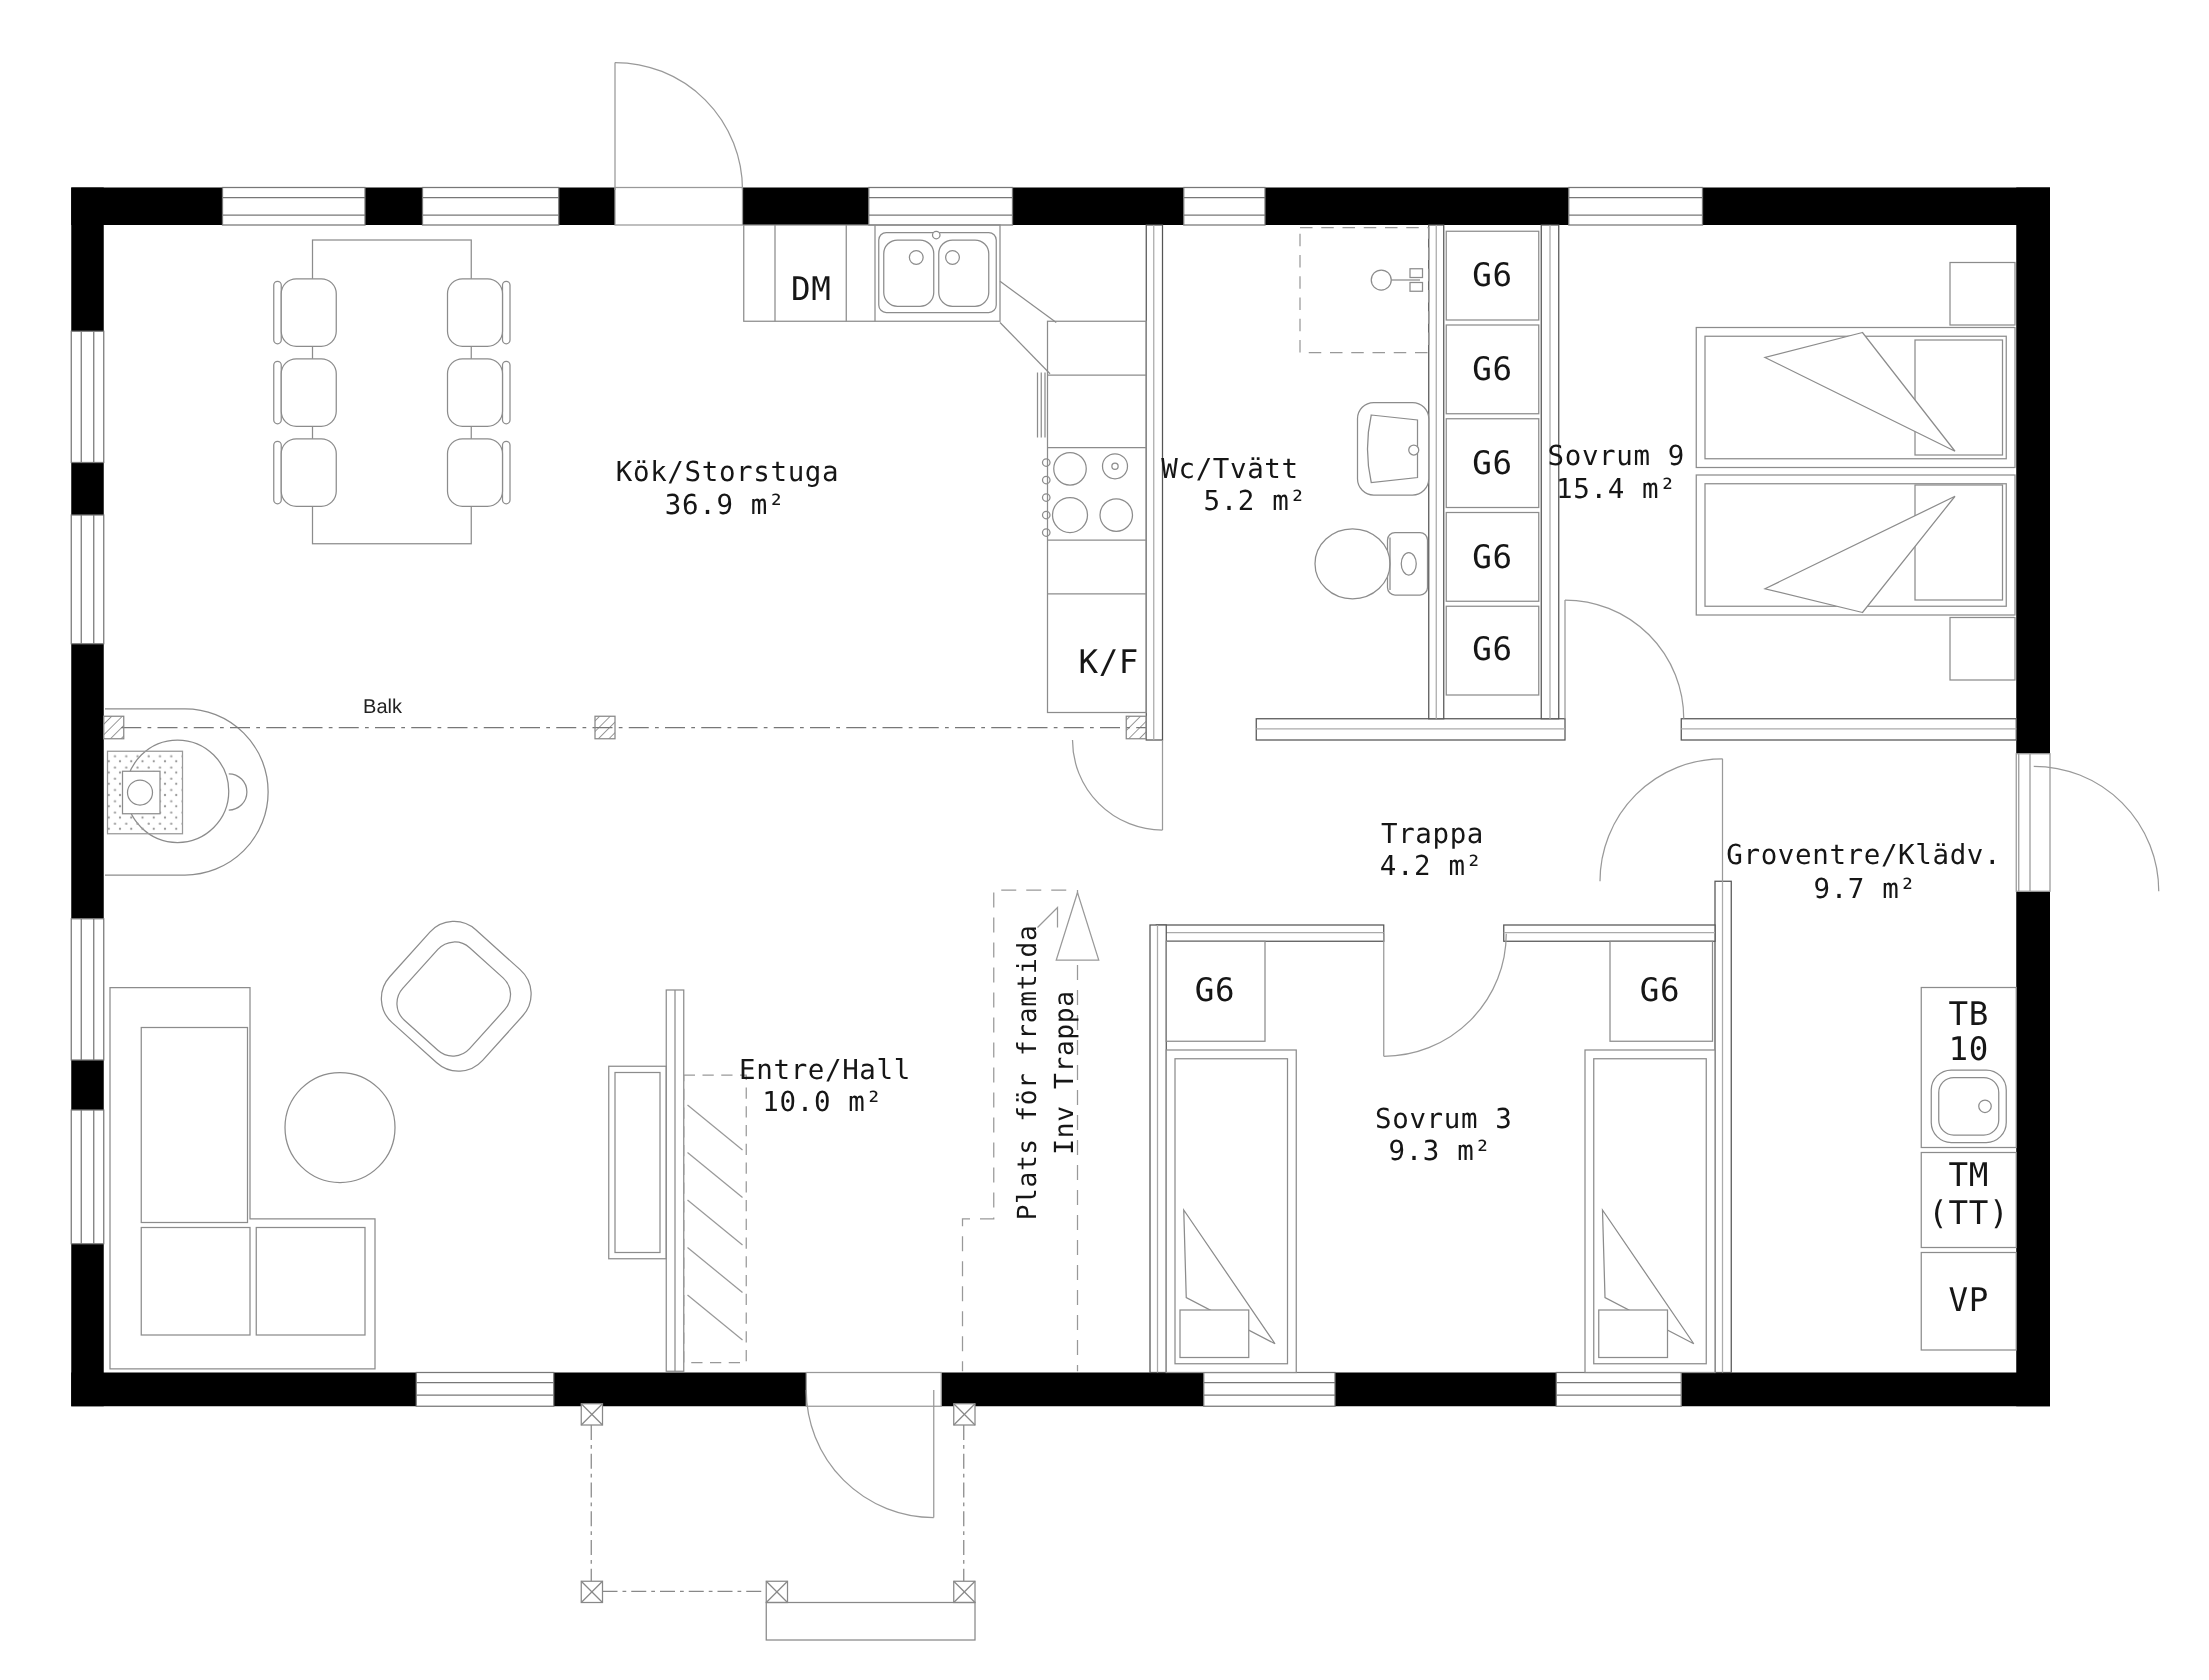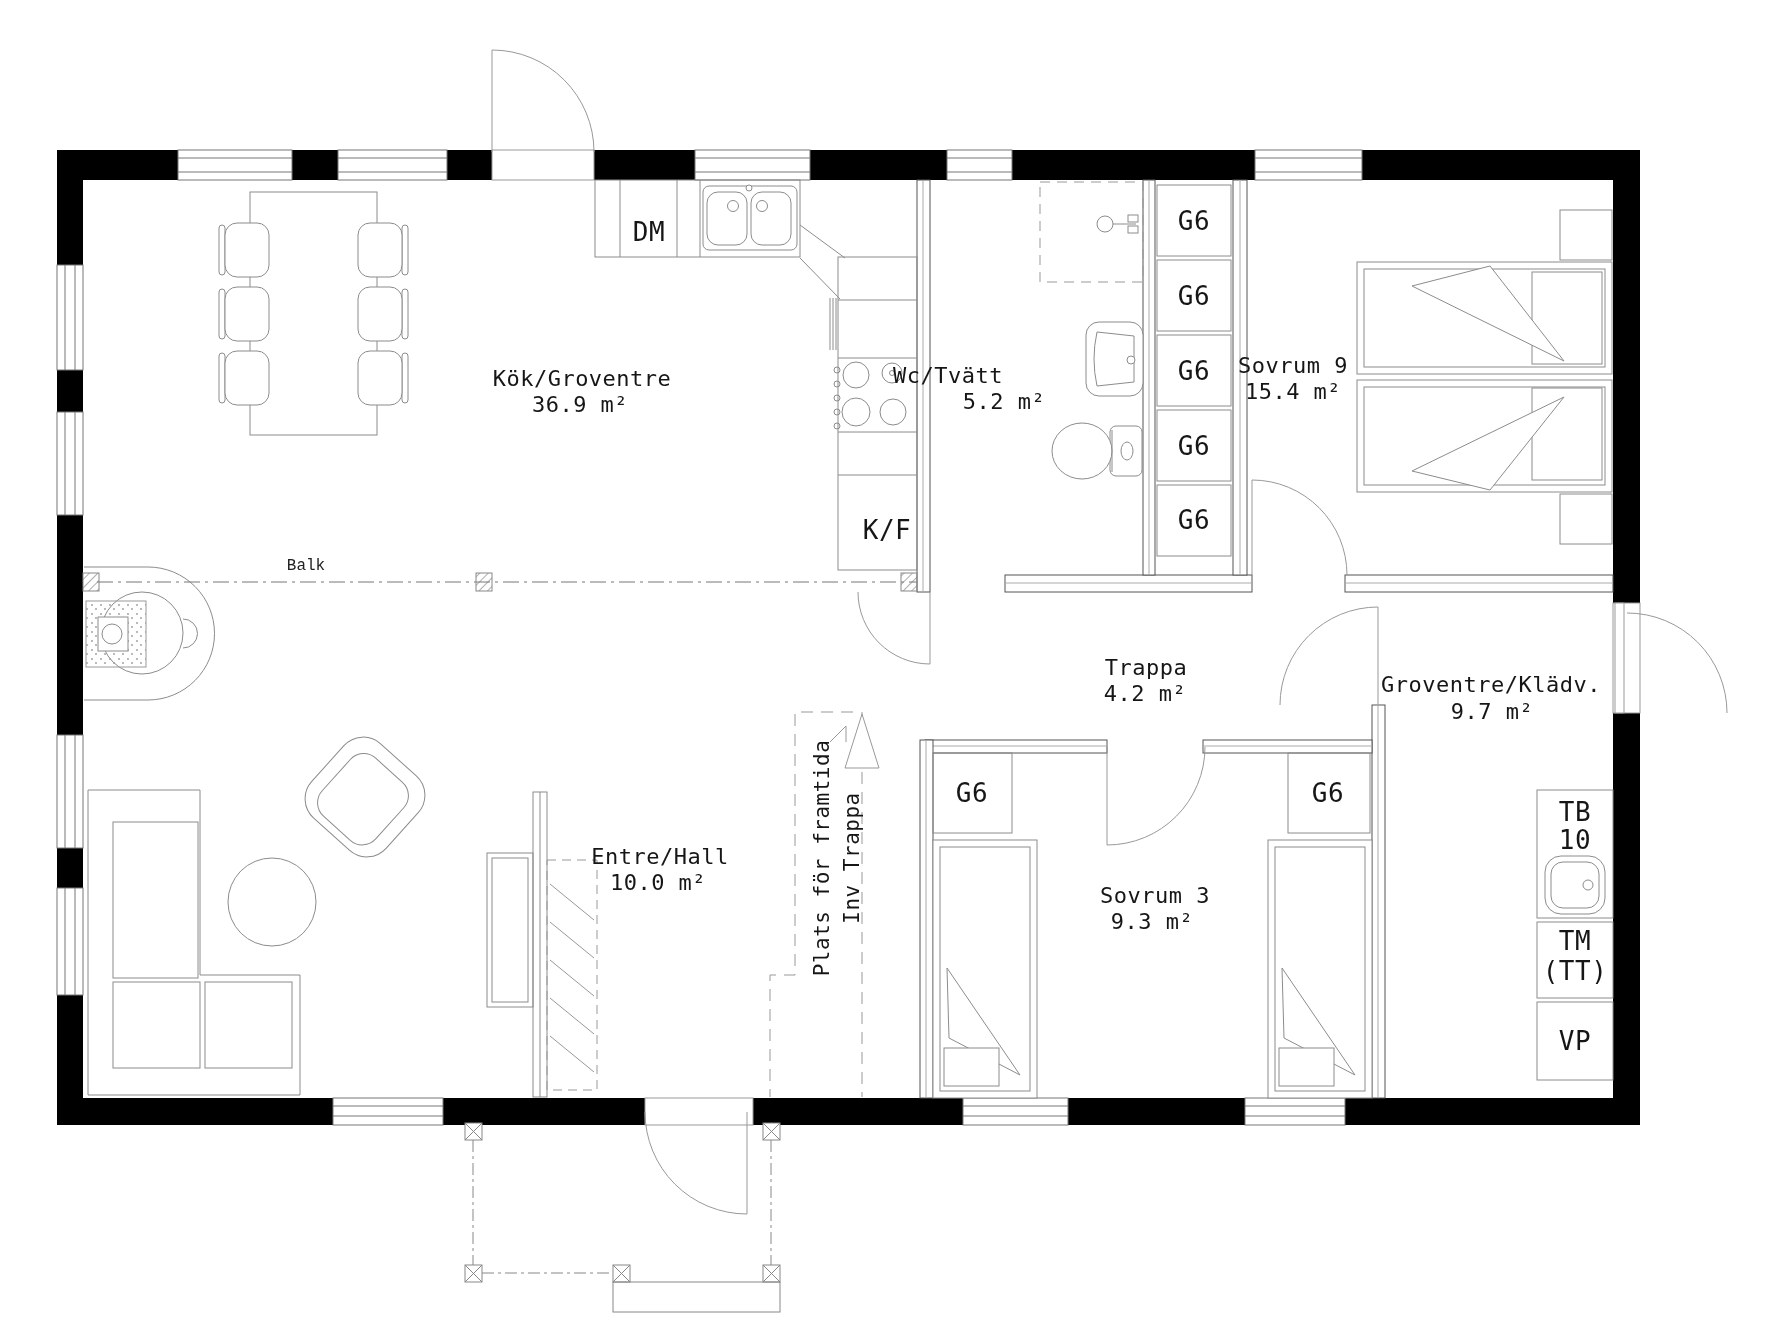--- a/index.html
+++ b/index.html
@@ -2,21 +2,21 @@
 <html><head>
 <meta charset="utf-8">
 <style>
   html,body{margin:0;padding:0;background:#fff;}
   .plan{position:relative;width:1767px;height:1344px;background:#fff;overflow:hidden;
         font-family:"DejaVu Sans Mono", "Liberation Mono", monospace;}
   .plan svg{position:absolute;left:0;top:0;}
   .lbl{position:absolute;transform:translate(-50%,-50%);font-size:22px;color:#161616;
        white-space:nowrap;letter-spacing:.5px;line-height:1;}
   .lbl.small{font-size:26px;}
-  .lbl.sans{font-family:Liberation Mono, monospace;font-size:16px;letter-spacing:0;color:#222;}
+  .lbl.sans{font-family:Liberation Sans, sans-serif;font-size:16px;letter-spacing:0;color:#222;}
   .lbl.vert{transform:translate(-50%,-50%) rotate(-90deg);font-size:21px;}
 </style>
 </head>
 <body>
 
 <div class="plan">
 
 <svg width="1767" height="1344" viewBox="0 0 1767 1344">
   <defs>
     <pattern id="hatch" width="6" height="6" patternUnits="userSpaceOnUse" patternTransform="rotate(45)">
@@ -383,23 +383,23 @@
       <rect x="763" y="1265" width="17" height="17"></rect>
           <line x1="763" y1="1265" x2="780" y2="1282"></line>
           <line x1="780" y1="1265" x2="763" y2="1282"></line>
     </g>
   </g>
   <g stroke="#888" fill="none" stroke-width="1">
     <rect x="613" y="1282" width="167" height="30"></rect>
   </g>
 </svg>
 
-<div class="lbl" style="left:582px;top:379px">Kök/Groventre</div>
+<div class="lbl" style="left:582px;top:379px">Kök/Storstuga</div>
 <div class="lbl" style="left:580px;top:405px">36.9 m²</div>
-<div class="lbl" style="left:948px;top:376px">Wc/Tvätt</div>
+<div class="lbl" style="left:984px;top:376px">Wc/Tvätt</div>
 <div class="lbl" style="left:1004px;top:402px">5.2 m²</div>
 <div class="lbl" style="left:1293px;top:366px">Sovrum 9</div>
 <div class="lbl" style="left:1293px;top:392px">15.4 m²</div>
 <div class="lbl" style="left:1146px;top:668px">Trappa</div>
 <div class="lbl" style="left:1145px;top:694px">4.2 m²</div>
 <div class="lbl" style="left:1491px;top:685px">Groventre/Klädv.</div>
 <div class="lbl" style="left:1492px;top:712px">9.7 m²</div>
 <div class="lbl" style="left:660px;top:857px">Entre/Hall</div>
 <div class="lbl" style="left:658px;top:883px">10.0 m²</div>
 <div class="lbl" style="left:1155px;top:896px">Sovrum 3</div>

